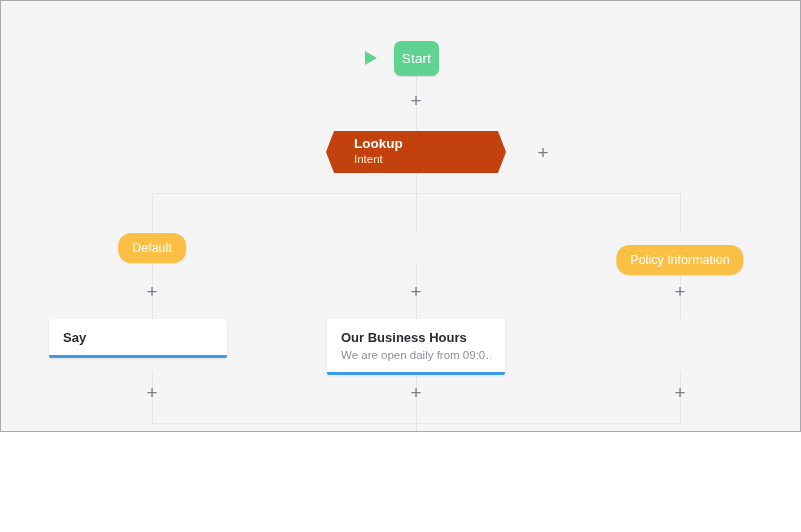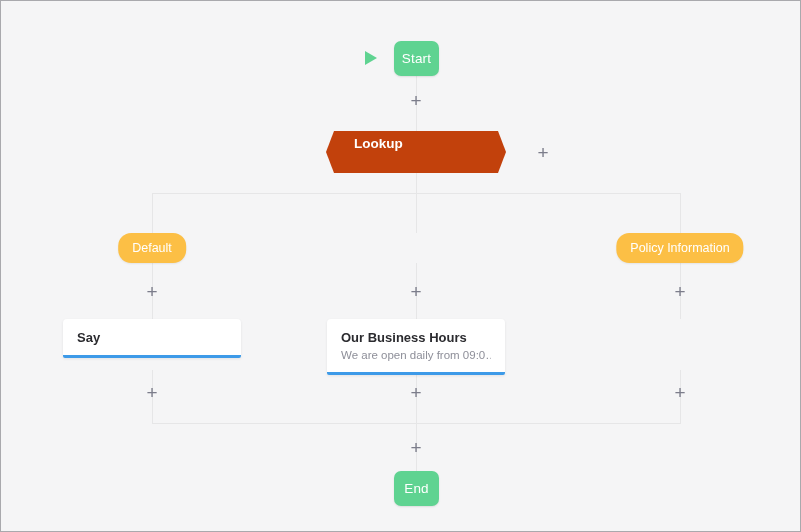--- a/index.html
+++ b/index.html
@@ -3,21 +3,21 @@
 <meta charset="utf-8">
 <title>Flow Builder Canvas</title>
 <style>
   html,body{margin:0;padding:0;}
   body{
     background:#ffffff;
     font-family:"Liberation Sans", sans-serif;
   }
   #canvas{
     position:relative;
-    width:801px;height:532px;
+    width:801px;height:432px;
     box-sizing:border-box;
     background:#f5f5f6;
     border:1px solid #a9a9ad;
     overflow:hidden;
   }
   
   .vline{
     position:absolute;
     width:1px;
     background:#e6e6e7;
@@ -164,32 +164,33 @@
 
   <div class="vline" style="left:415px;top:422px;height:52px;"></div>
 
   <div class="play-icon" style="left:364px;top:50px;"></div>
   <div class="terminal" style="left:415px;top:40px;">Start</div>
 
   <div class="plus" style="left:415px;top:100px;">+</div>
 
   <div class="hexnode" style="left:415px;top:130px;">
     <span class="t1">Lookup</span>
+    <span class="t2">Intent</span>
   </div>
 
   <div class="plus" style="left:542px;top:152px;">+</div>
 
   <div class="pill" style="left:151px;top:232px;">Default</div>
-  <div class="pill" style="left:679px;top:232px;">Policy Information</div>
+  <div class="pill" style="left:679px;top:244px;">Policy Information</div>
 
   <div class="plus" style="left:151px;top:291px;">+</div>
   <div class="plus" style="left:415px;top:291px;">+</div>
   <div class="plus" style="left:679px;top:291px;">+</div>
 
-  <div class="card" style="left:151px;top:318px;">
+  <div class="card" style="left:137px;top:318px;">
     <span class="ctitle">Say</span>
   </div>
   <div class="card" style="left:415px;top:318px;">
     <span class="ctitle">Our Business Hours</span>
     <span class="cbody">We are open daily from 09:0…</span>
   </div>
 
   <div class="plus" style="left:151px;top:392px;">+</div>
   <div class="plus" style="left:415px;top:392px;">+</div>
   <div class="plus" style="left:679px;top:392px;">+</div>

